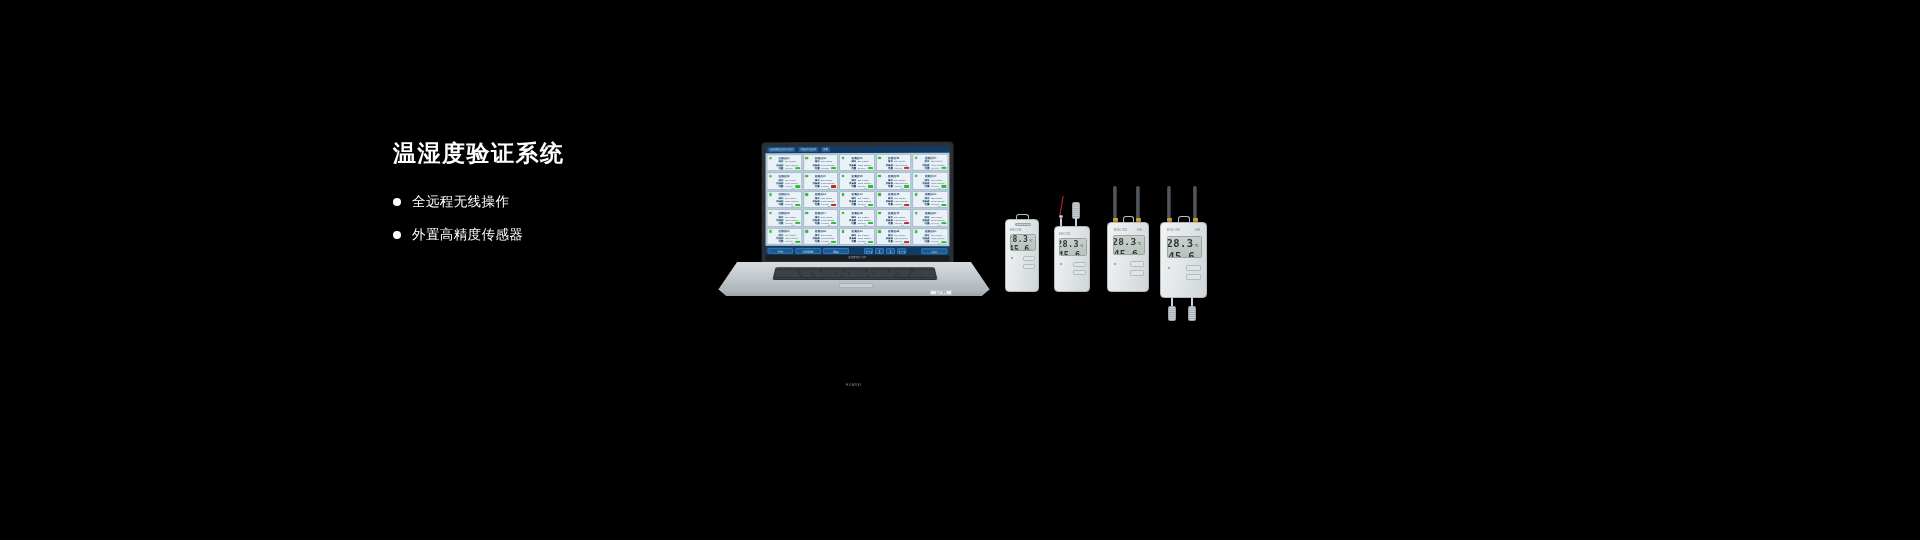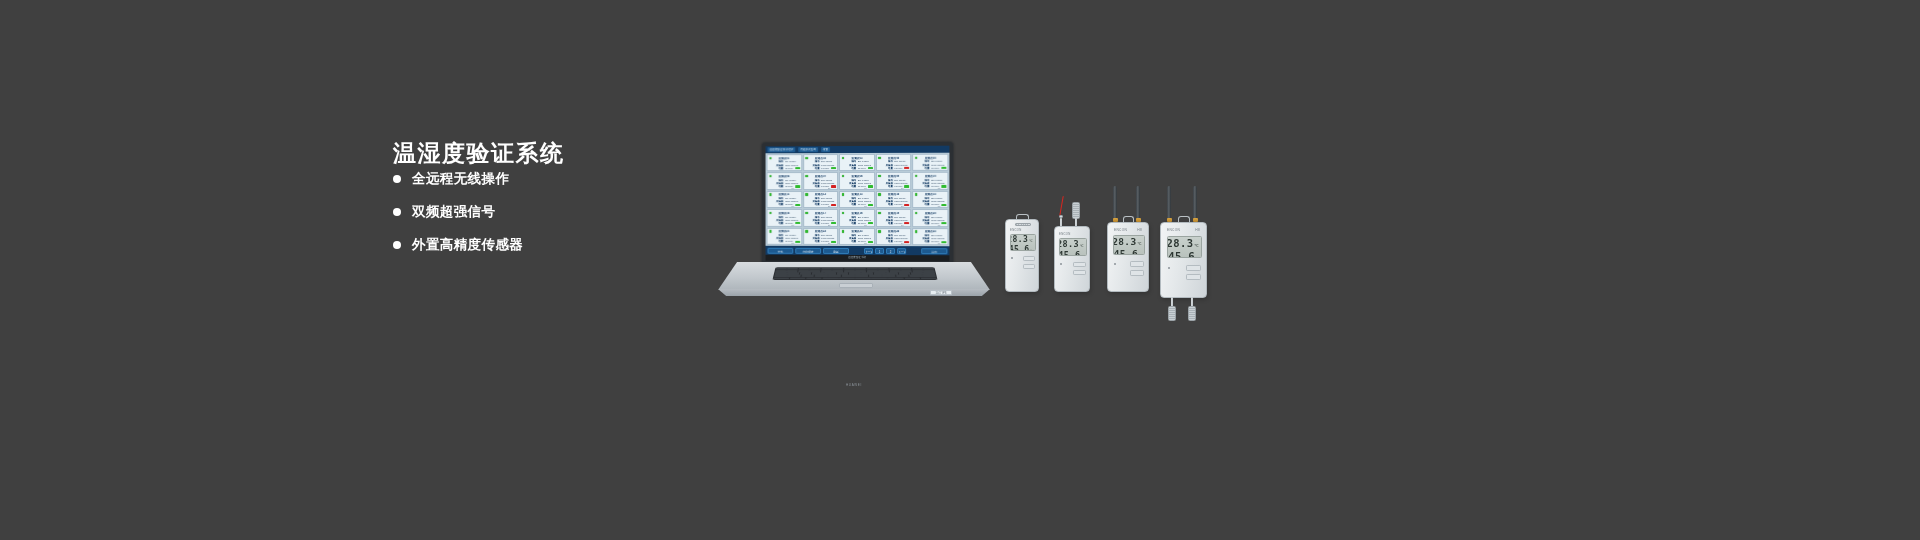--- a/index.html
+++ b/index.html
@@ -12,21 +12,21 @@
 
   body {
     font-family: "Liberation Sans", "DejaVu Sans", sans-serif;
     background: #0281c4;
     position: relative;
   }
 
   #banner {
     position: absolute;
     inset: 0;
-    background: #404040;
+    background: #000000;
   }
 
   
   #copy-block {
     position: absolute;
     left: 393px;
     top: 141px;
     width: 330px;
   }
 
@@ -42,22 +42,22 @@
   #subhead {
     margin-top: 19px;
     font-size: 13.5px;
     font-weight: normal;
     color: #ffffff;
     letter-spacing: 0.3px;
     white-space: nowrap;
   }
 
   #bullet-list {
+    margin-top: 23px;
     list-style: none;
-    font-weight: bold;
   }
 
   .bullet-item {
     display: flex;
     align-items: center;
     height: 25px;
     margin-bottom: 8px;
   }
 
   .bullet-dot {
@@ -473,24 +473,20 @@
 <body>
 
 <div id="banner">
 
   <div id="copy-block">
     <div id="headline">温湿度验证系统</div>
     <ul id="bullet-list">
         <li class="bullet-item">
           <span class="bullet-dot"></span>
           <span class="bullet-label">全远程无线操作</span>
-        </li>
-        <li class="bullet-item">
-          <span class="bullet-dot"></span>
-          <span class="bullet-label">双频超强信号</span>
         </li>
         <li class="bullet-item">
           <span class="bullet-dot"></span>
           <span class="bullet-label">外置高精度传感器</span>
         </li>
       </ul>
   </div>
 
   <div id="laptop">
 

